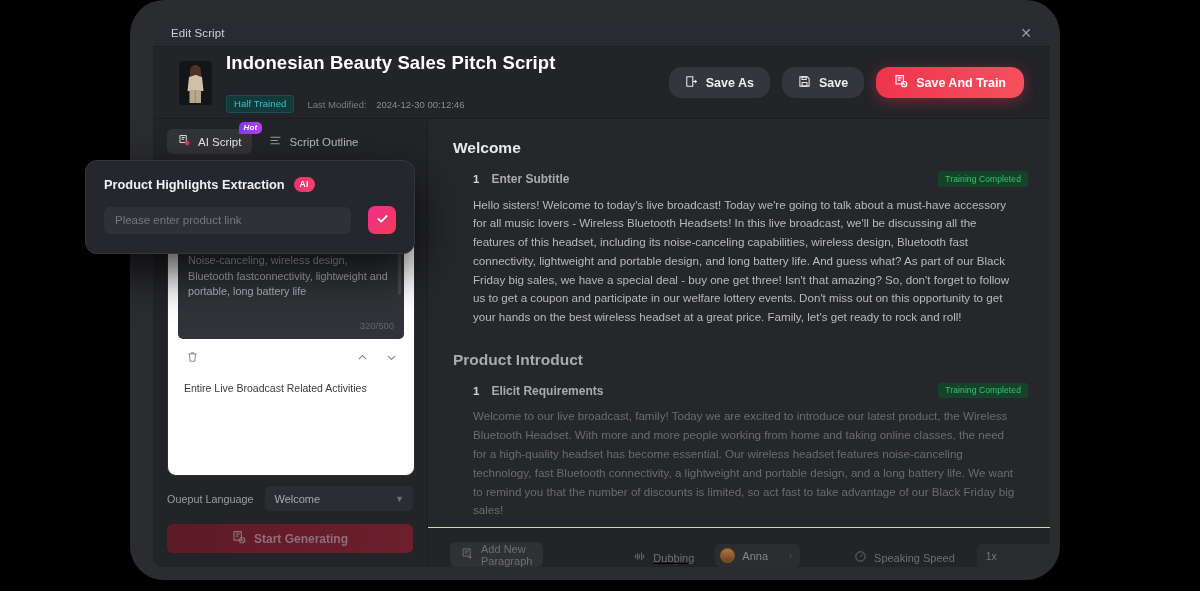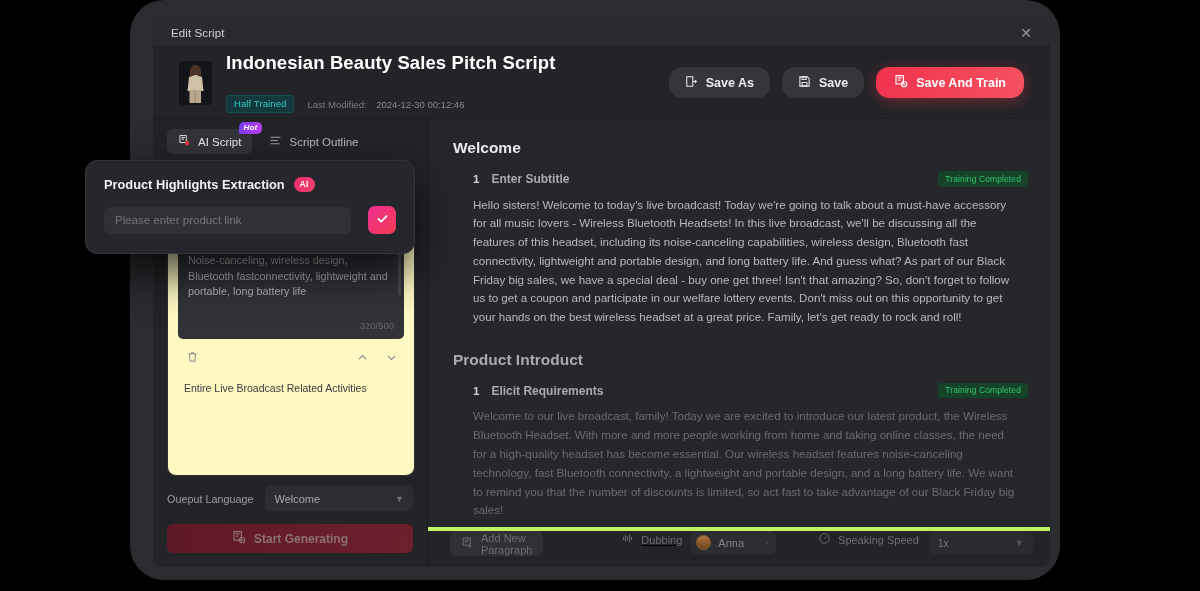--- a/index.html
+++ b/index.html
@@ -105,21 +105,21 @@
   .tab.active { background: #333438; color: #e9eaee; }
   .hot {
     position: absolute; top: -7px; right: -10px;
     font-size: 8px; font-weight: bold; font-style: italic; color: #fff;
     background: linear-gradient(95deg,#7a3cf0,#c03bf0);
     padding: 1px 5px 1.5px; border-radius: 5px 5px 5px 1px;
     letter-spacing: .2px;
   }
   .panel {
     margin: 4px 12px 0 14px; flex: 1 1 auto;
-    background: #fef9c3; border: 1px solid #2e2f34;
+    background: #ffffff; border: 1px solid #2e2f34;
     border-radius: 9px; min-height: 0;
     display: flex; flex-direction: column;
     padding: 10px 10px 0;
   }
   .pager { display: flex; align-items: center; gap: 11px; padding: 6px 4px 2px 6px; }
   .pg {
     font-size: 11.5px; color: #8d8e94; cursor: pointer;
     width: 17px; text-align: center;
   }
   .pg.active {
@@ -205,22 +205,22 @@
   }
   .pill.ok { background: #14432a; color: #35c46a; }
   .pill.no { background: #3a3b40; color: #7b7c82; }
   .para {
     font-size: 11.6px; line-height: 1.62; color: #b8b9bf;
     padding: 0 8px 0 20px; text-align: left;
   }
   .para.dim { color: #6a6b71; }
   .bar {
     position: absolute; left: 0; right: 0; bottom: 0; height: 40px;
-    background: #232428; border-top: 4px solid #bef264;
-    display: flex; align-items: flex-start; padding: 0 18px 0 22px; gap: 0;
+    background: #232428; border-top: 1px solid #bef264;
+    display: flex; align-items: flex-end; padding: 0 18px 0 22px; gap: 12px;
   }
   .addpar {
     display: inline-flex; align-items: center; gap: 7px;
     background: #303135; border-radius: 6px; height: 25px;
     padding: 0 11px; font-size: 11px; color: #6d6e74; cursor: pointer;
   }
   .bar .grp { display: inline-flex; align-items: center; gap: 7px; }
   .bar .lbl { font-size: 11px; color: #6d6e74; white-space: nowrap; }
   .voicechip {
     display: inline-flex; align-items: center; gap: 7px;

